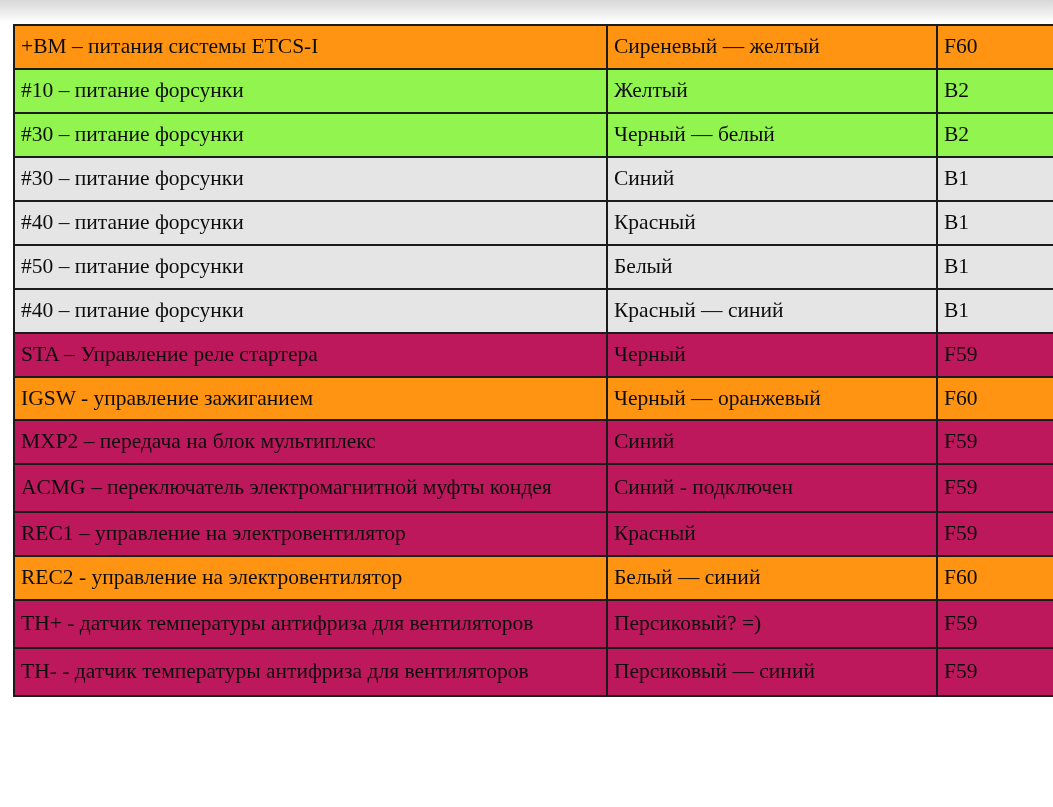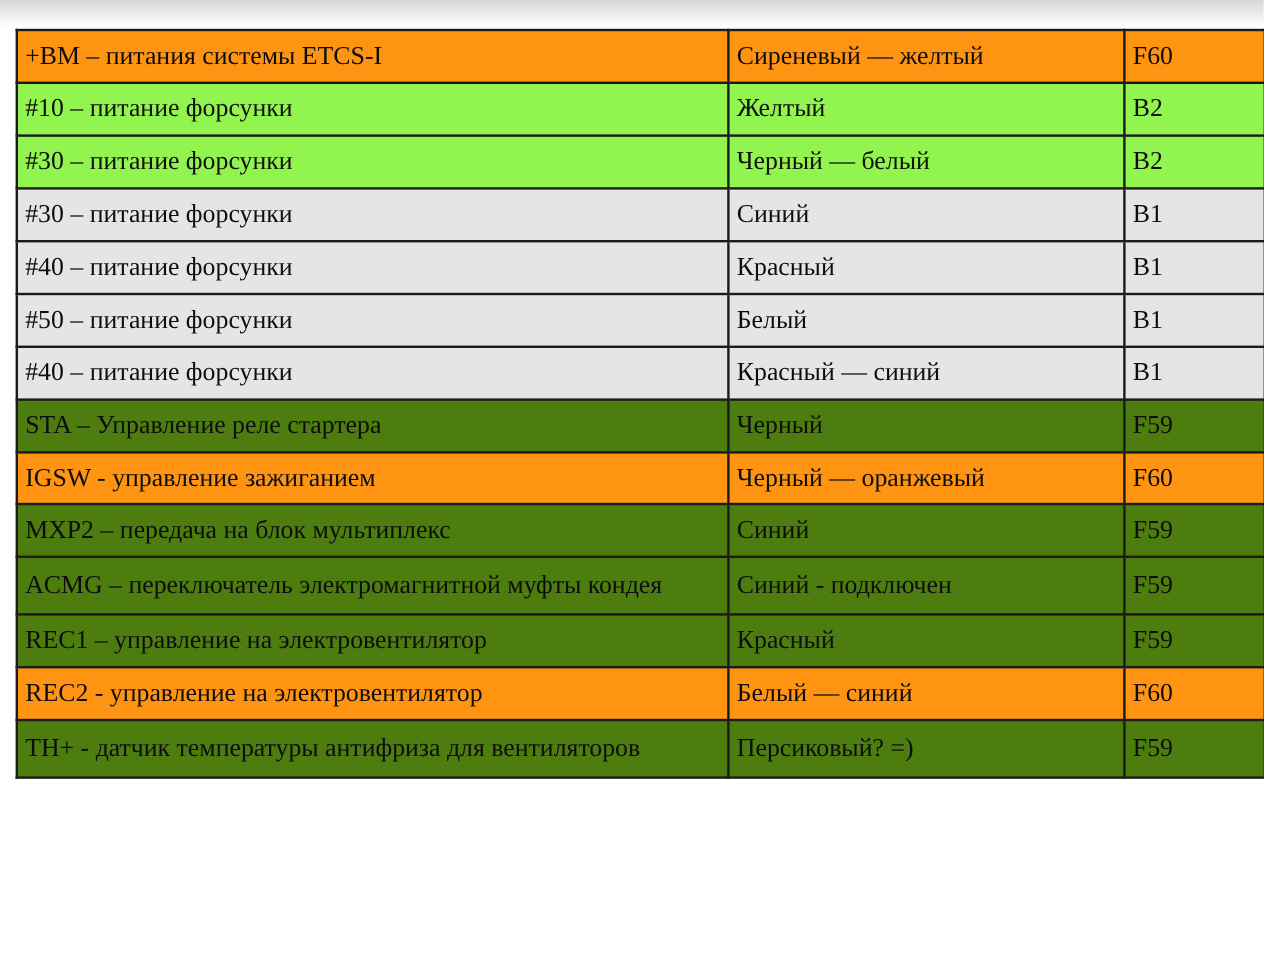--- a/index.html
+++ b/index.html
@@ -53,21 +53,21 @@
 
   
   col.col-signal { width: 593px; }
   col.col-wire   { width: 330px; }
   col.col-fuse   { width: 117px; }
 
   
   tr.row-orange td { background: #ff9412; }
   tr.row-green  td { background: #92f44e; }
   tr.row-gray   td { background: #e5e5e5; }
-  tr.row-cream  td { background: #4d7c0f; }
+  tr.row-cream  td { background: #be185d; }
 
   
   tr.row-tall td { padding-top: 9px; padding-bottom: 9px; }
 </style>
 </head>
 <body>
 
 <div class="page-top-gradient"></div>
 
 <div class="wiring-table-wrap">
@@ -141,15 +141,20 @@
         <tr class="row-orange">
           <td>REC2 - управление на электровентилятор</td>
           <td>Белый — синий</td>
           <td>F60</td>
         </tr>
         <tr class="row-cream row-tall">
           <td>TH+ - датчик температуры антифриза для вентиляторов</td>
           <td>Персиковый? =)</td>
           <td>F59</td>
         </tr>
+        <tr class="row-cream row-tall">
+          <td>TH- - датчик температуры антифриза для вентиляторов</td>
+          <td>Персиковый — синий</td>
+          <td>F59</td>
+        </tr>
       </tbody>
   </table>
 </div>
 
 </body></html>

